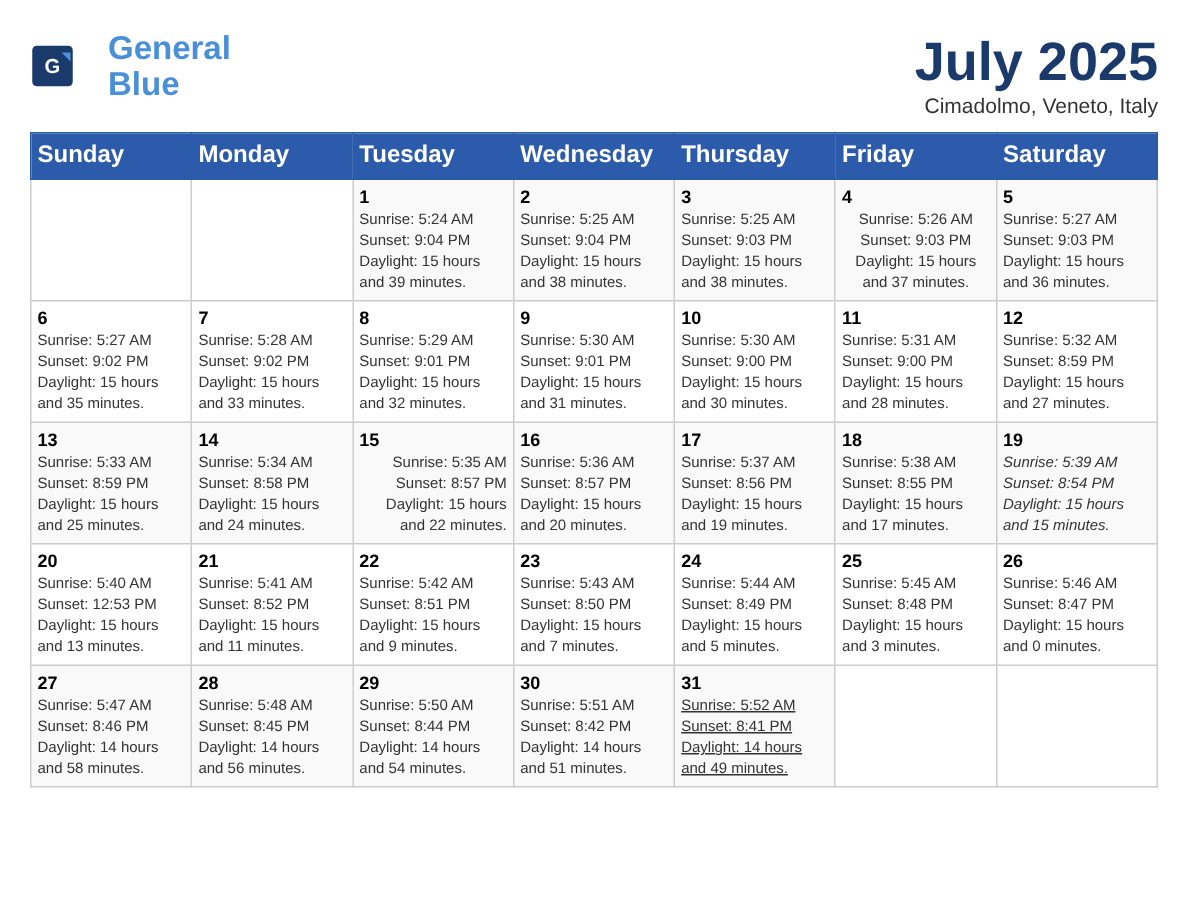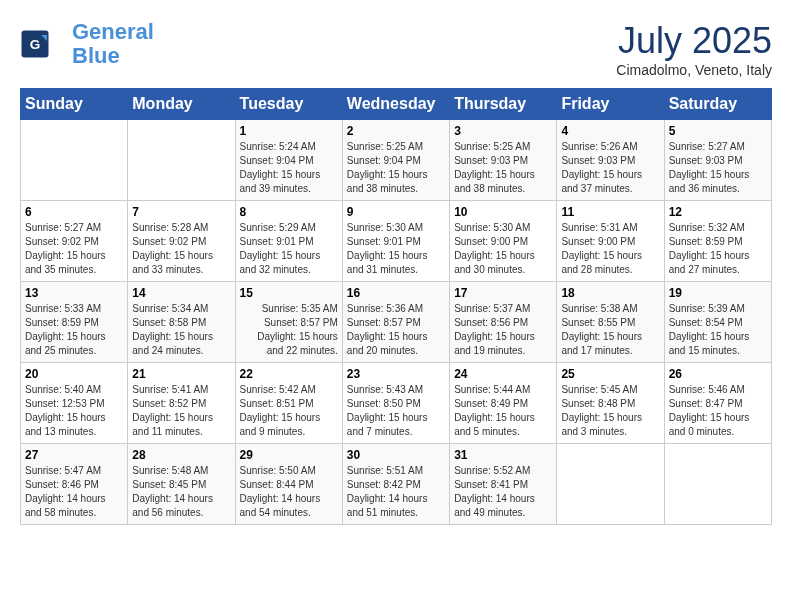--- a/index.html
+++ b/index.html
@@ -33,21 +33,21 @@
     .logo-icon {
       width: 30px;
       height: 30px;
       margin-right: 2px;
     }
     .title-area {
       text-align: right;
     }
     .month-title {
       font-size: 36px;
-      font-weight: normal;
+      font-weight: bold;
       color: #1a3a6c;
     }
     .subtitle {
       font-size: 14px;
       color: #333;
     }
     table {
       width: 100%;
       border-collapse: collapse;
       font-size: 11px;
@@ -142,21 +142,21 @@
         </td>
         <td>
           <div class="day-number">3</div>
           <div class="day-info" style="white-space: pre-line;">Sunrise: 5:25 AM
 Sunset: 9:03 PM
 Daylight: 15 hours
 and 38 minutes.</div>
         </td>
         <td>
           <div class="day-number">4</div>
-          <div class="day-info" style="white-space: pre-line;">Sunrise: 5:26 AM
+          <div class="day-info" style="white-space: pre-line; text-align: center;">Sunrise: 5:26 AM
 Sunset: 9:03 PM
 Daylight: 15 hours
 and 37 minutes.</div>
         </td>
         <td>
           <div class="day-number">5</div>
           <div class="day-info" style="white-space: pre-line;">Sunrise: 5:27 AM
 Sunset: 9:03 PM
 Daylight: 15 hours
 and 36 minutes.</div>
@@ -251,21 +251,21 @@
         </td>
         <td>
           <div class="day-number">18</div>
           <div class="day-info" style="white-space: pre-line;">Sunrise: 5:38 AM
 Sunset: 8:55 PM
 Daylight: 15 hours
 and 17 minutes.</div>
         </td>
         <td>
           <div class="day-number">19</div>
-          <div class="day-info" style="white-space: pre-line;">Sunrise: 5:39 AM
+          <div class="day-info" style="white-space: pre-line; font-style: italic;">Sunrise: 5:39 AM
 Sunset: 8:54 PM
 Daylight: 15 hours
 and 15 minutes.</div>
         </td>
       </tr>
       <tr>
         <td>
           <div class="day-number">20</div>
           <div class="day-info" style="white-space: pre-line;">Sunrise: 5:40 AM
 Sunset: 12:53 PM
@@ -339,21 +339,21 @@
         </td>
         <td>
           <div class="day-number">30</div>
           <div class="day-info" style="white-space: pre-line;">Sunrise: 5:51 AM
 Sunset: 8:42 PM
 Daylight: 14 hours
 and 51 minutes.</div>
         </td>
         <td>
           <div class="day-number">31</div>
-          <div class="day-info" style="white-space: pre-line;">Sunrise: 5:52 AM
+          <div class="day-info" style="white-space: pre-line; text-decoration: underline;">Sunrise: 5:52 AM
 Sunset: 8:41 PM
 Daylight: 14 hours
 and 49 minutes.</div>
         </td>
         <td class="empty-cell"></td>
         <td class="empty-cell"></td>
       </tr>
     </tbody>
 </table>
 

